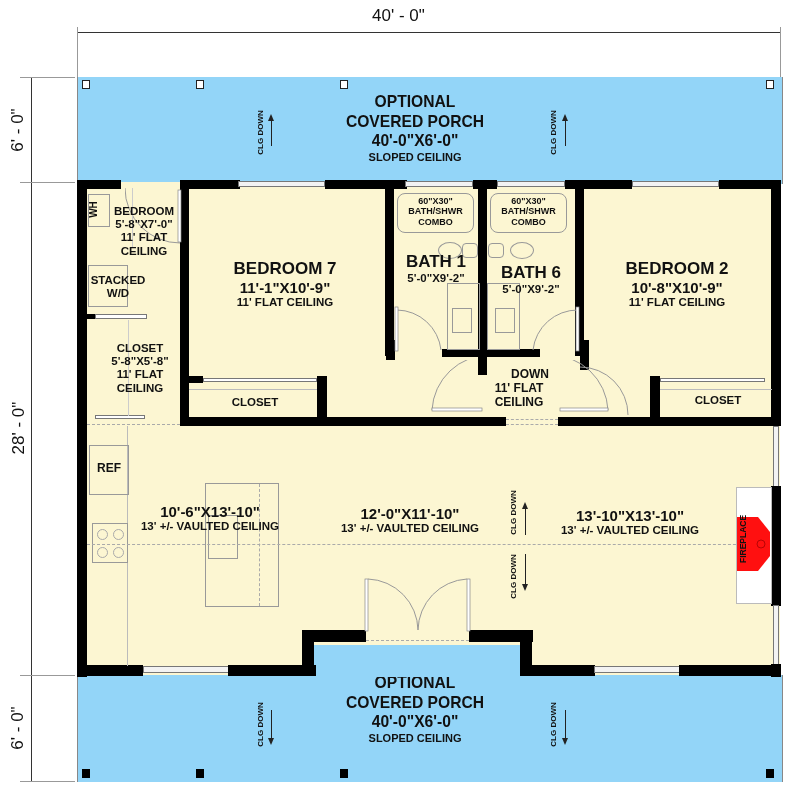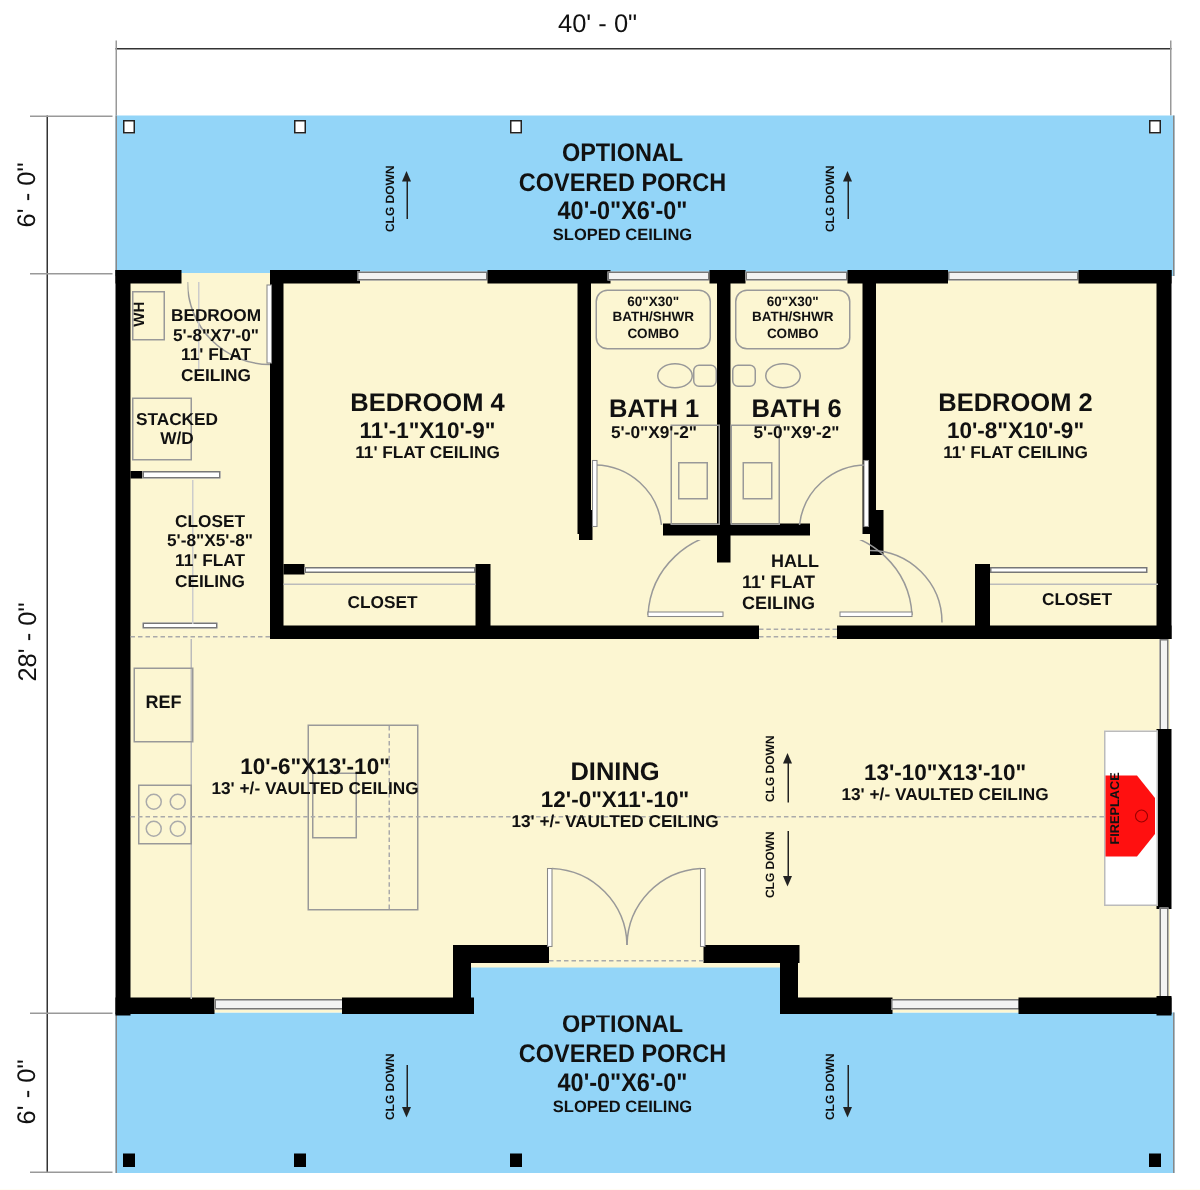--- a/index.html
+++ b/index.html
@@ -206,21 +206,21 @@
 </div>
 <div class="dash-v" style="left:128px; top:320px; height:96px; border-left:1px solid #ccc;"></div>
 <div class="label room-note" style="left:104px; top:342px; width:72px; font-size:11.5px;">
   <div>CLOSET</div>
   <div>5'-8"X5'-8"</div>
   <div>11' FLAT</div>
   <div>CEILING</div>
 </div>
 
 <div class="label" style="left:200px; top:259px; width:170px;">
-  <div class="room-name">BEDROOM 4</div>
+  <div class="room-name">BEDROOM 7</div>
   <div class="room-dim">11'-1"X10'-9"</div>
   <div class="room-note">11' FLAT CEILING</div>
 </div>
 <div class="label room-note" style="left:205px; top:396px; width:100px; font-size:11.5px;">CLOSET</div>
 
 <div class="fixture" style="left:397px; top:193px; width:77px; height:40px; border-radius:8px; background:#fcf6d2;"></div>
 <div class="label" style="left:397px; top:196px; width:77px; font-size:9px;">
   <div>60"X30"</div>
   <div>BATH/SHWR</div>
   <div>COMBO</div>
@@ -235,31 +235,31 @@
 <div class="fixture" style="left:438px; top:242px; width:24px; height:17px; border-radius:50%;"></div>
 <div class="fixture" style="left:462px; top:243px; width:16px; height:15px; border-radius:4px;"></div>
 <div class="fixture" style="left:510px; top:242px; width:24px; height:17px; border-radius:50%;"></div>
 <div class="fixture" style="left:488px; top:243px; width:16px; height:15px; border-radius:4px;"></div>
 
 <div class="fixture" style="left:447px; top:283px; width:33px; height:67px;"></div>
 <div class="fixture" style="left:452px; top:308px; width:20px; height:25px;"></div>
 <div class="fixture" style="left:487px; top:283px; width:33px; height:67px;"></div>
 <div class="fixture" style="left:495px; top:308px; width:20px; height:25px;"></div>
 
-<div class="label" style="left:396px; top:263px; width:80px;">
+<div class="label" style="left:396px; top:252px; width:80px;">
   <div class="room-name">BATH 1</div>
   <div class="room-note">5'-0"X9'-2"</div>
 </div>
 <div class="label" style="left:491px; top:263px; width:80px;">
   <div class="room-name">BATH 6</div>
   <div class="room-note">5'-0"X9'-2"</div>
 </div>
 
 <div class="label room-note" style="left:484px; top:368px; width:70px; font-size:12px;">
-  <div style="padding-left:22px;">HALL</div>
+  <div style="padding-left:22px;">DOWN</div>
   <div>11' FLAT</div>
   <div>CEILING</div>
 </div>
 
 <div class="label" style="left:592px; top:259px; width:170px;">
   <div class="room-name">BEDROOM 2</div>
   <div class="room-dim">10'-8"X10'-9"</div>
   <div class="room-note">11' FLAT CEILING</div>
 </div>
 <div class="label room-note" style="left:668px; top:394px; width:100px; font-size:11.5px;">CLOSET</div>
@@ -277,21 +277,20 @@
 <div class="dash-v" style="left:259px; top:484px; height:122px;"></div>
 <div class="fixture" style="left:208px; top:515px; width:30px; height:44px;"></div>
 <div class="label" style="left:110px; top:503px; width:200px;">
   <div class="room-dim">10'-6"X13'-10"</div>
   <div class="room-note">13' +/- VAULTED CEILING</div>
 </div>
 
 <div class="dash-h" style="left:87px; top:544px; width:684px;"></div>
 
 <div class="label" style="left:325px; top:505px; width:170px;">
-  <div class="room-name">DINING</div>
   <div class="room-dim">12'-0"X11'-10"</div>
   <div class="room-note">13' +/- VAULTED CEILING</div>
 </div>
 <div class="clg" style="left:491px; top:508px;">CLG DOWN</div>
 <div class="arrow-v" style="left:525px; top:505px; height:30px;"></div>
 <div class="abs" style="left:522px; top:502px; width:0;height:0;border-left:3.5px solid transparent;border-right:3.5px solid transparent;border-bottom:7px solid #222;"></div>
 <div class="clg" style="left:491px; top:572px;">CLG DOWN</div>
 <div class="arrow-v" style="left:525px; top:554px; height:30px;"></div>
 <div class="abs" style="left:522px; top:584px; width:0;height:0;border-left:3.5px solid transparent;border-right:3.5px solid transparent;border-top:7px solid #222;"></div>
 

